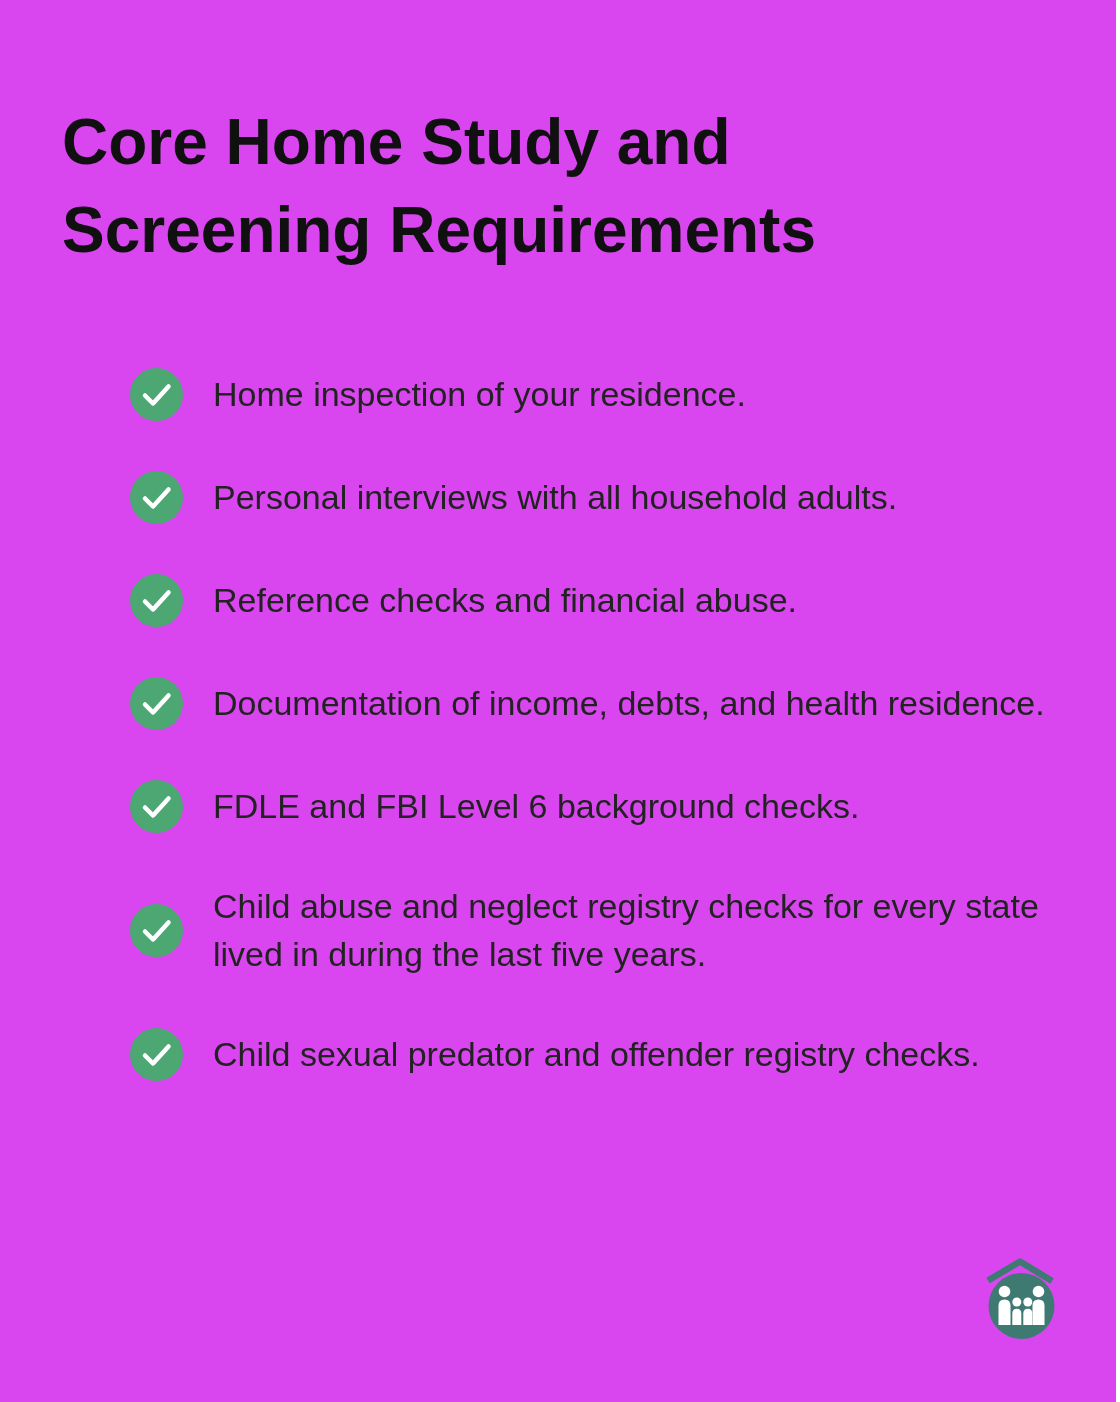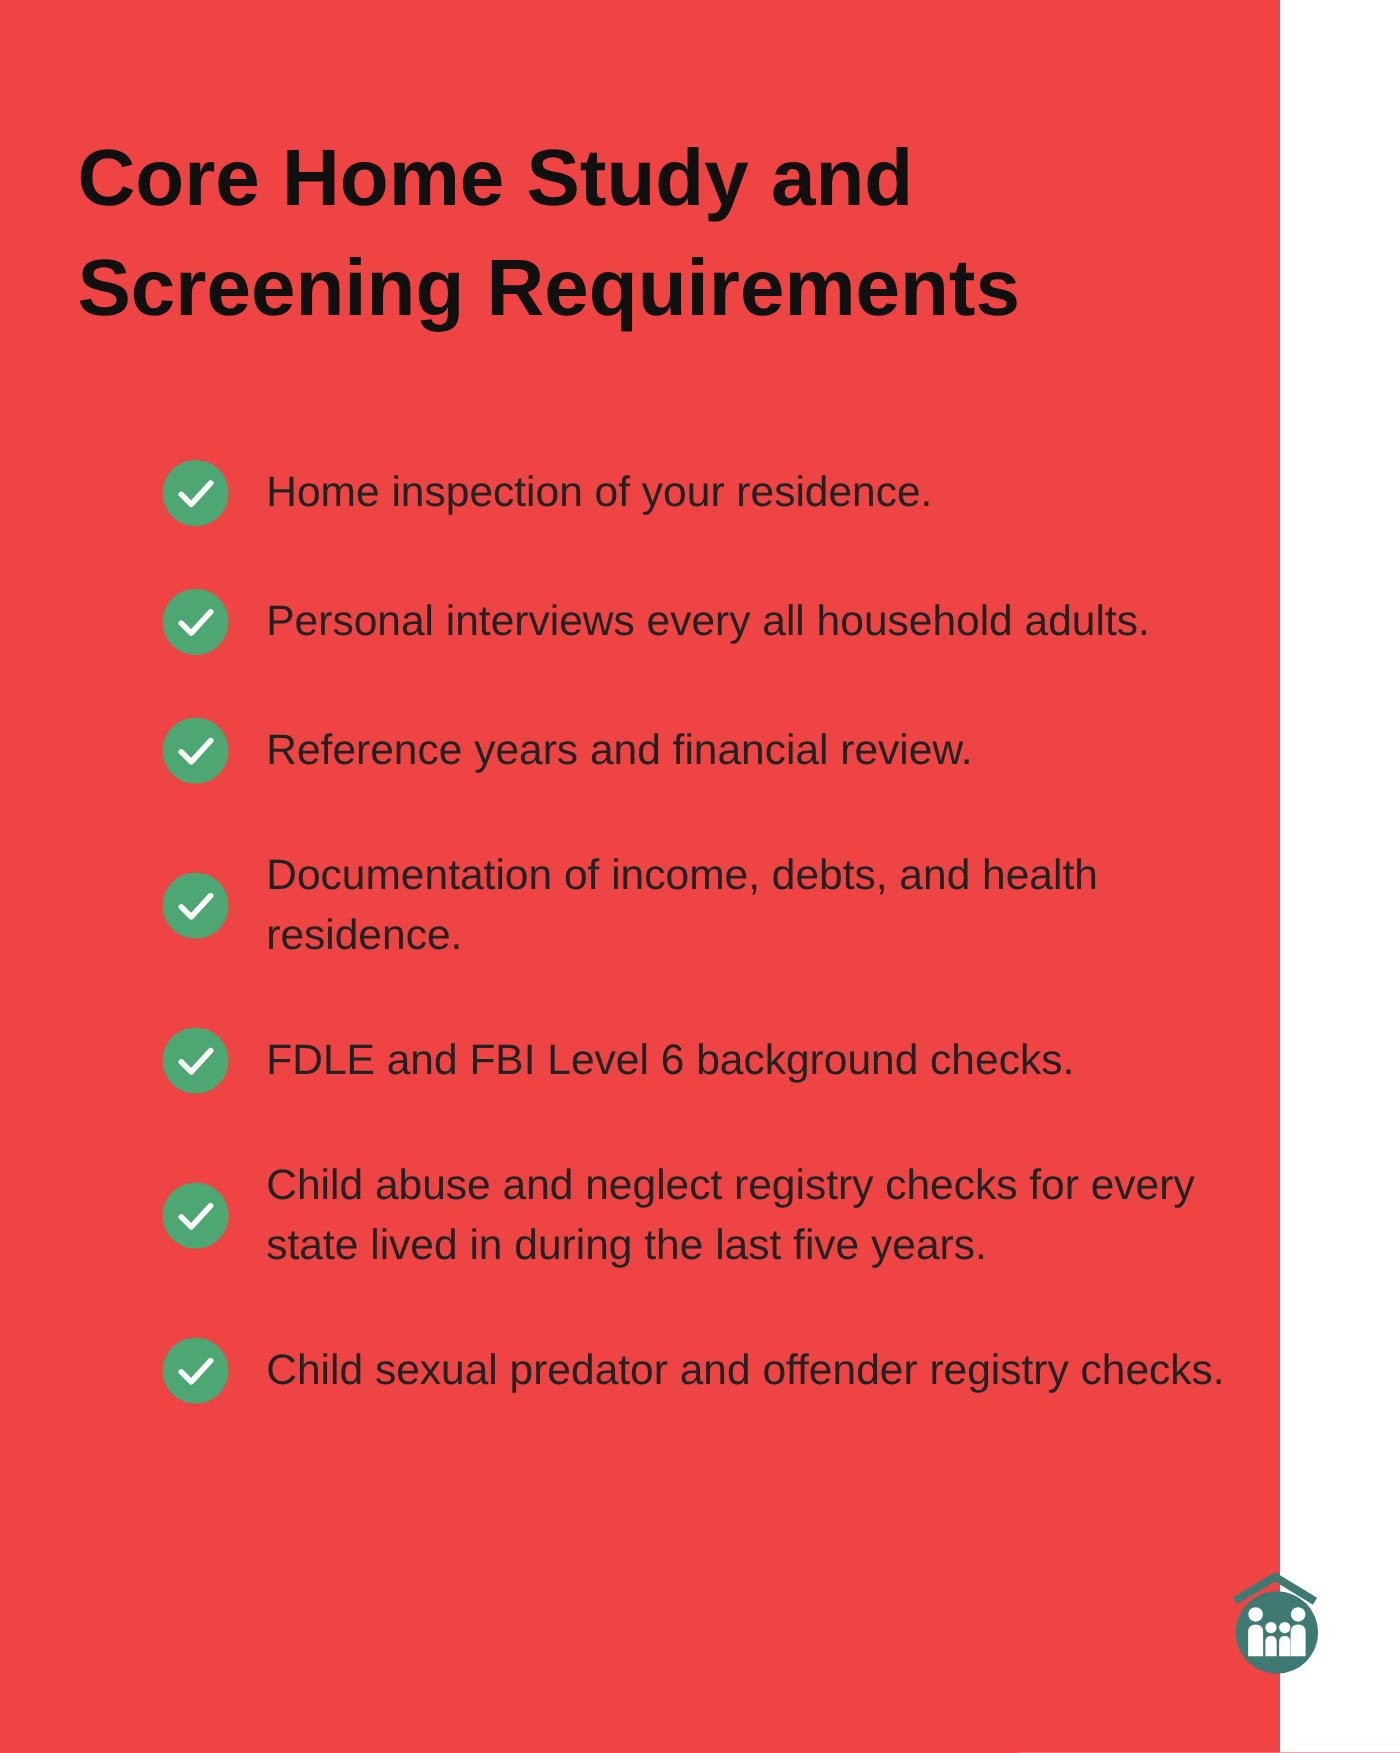--- a/index.html
+++ b/index.html
@@ -7,23 +7,23 @@
     padding: 0;
   }
   body {
     width: 1120px;
     height: 1402px;
     overflow: hidden;
     font-family: "Liberation Sans", "DejaVu Sans", sans-serif;
   }
   .poster {
     position: relative;
-    width: 1024px;
+    width: 1116px;
     height: 1402px;
-    background: #ef4444;
+    background: #d946ef;
   }
   .title {
     position: absolute;
     left: 62px;
     top: 98px;
     margin: 0;
     max-width: 900px;
     font-size: 64px;
     line-height: 88px;
     font-weight: 700;
@@ -92,31 +92,31 @@
       <span class="item-text">Home inspection of your residence.</span>
     </div>
 
     <div class="row">
       <span class="check">
         <svg viewBox="0 0 53 53">
             <circle cx="26.5" cy="26.5" r="26.5" fill="#4CA772"></circle>
             <path d="M15 27.5 L23 35.5 L38.5 18.5" fill="none" stroke="#FFFFFF" stroke-width="4.5" stroke-linecap="round" stroke-linejoin="round"></path>
           </svg>
       </span>
-      <span class="item-text">Personal interviews every all household adults.</span>
+      <span class="item-text">Personal interviews with all household adults.</span>
     </div>
 
     <div class="row">
       <span class="check">
         <svg viewBox="0 0 53 53">
             <circle cx="26.5" cy="26.5" r="26.5" fill="#4CA772"></circle>
             <path d="M15 27.5 L23 35.5 L38.5 18.5" fill="none" stroke="#FFFFFF" stroke-width="4.5" stroke-linecap="round" stroke-linejoin="round"></path>
           </svg>
       </span>
-      <span class="item-text">Reference years and financial review.</span>
+      <span class="item-text">Reference checks and financial abuse.</span>
     </div>
 
 
     <div class="row">
       <span class="check">
         <svg viewBox="0 0 53 53">
             <circle cx="26.5" cy="26.5" r="26.5" fill="#4CA772"></circle>
             <path d="M15 27.5 L23 35.5 L38.5 18.5" fill="none" stroke="#FFFFFF" stroke-width="4.5" stroke-linecap="round" stroke-linejoin="round"></path>
           </svg>
       </span>

